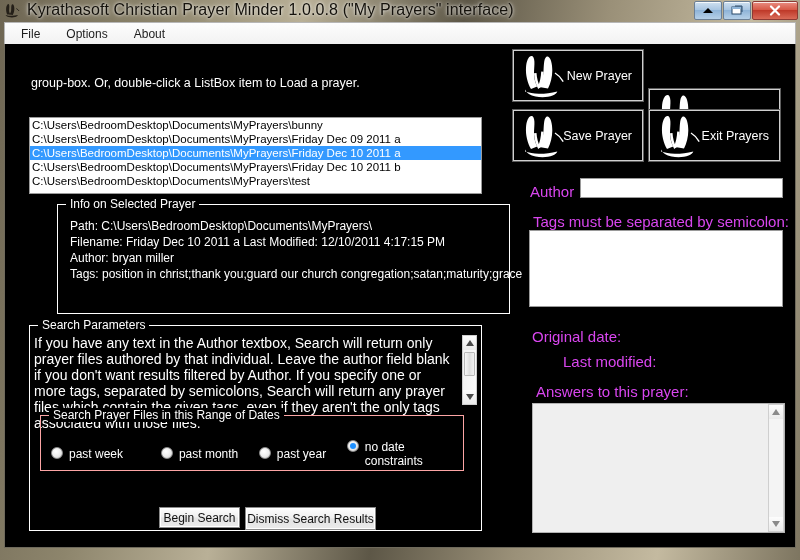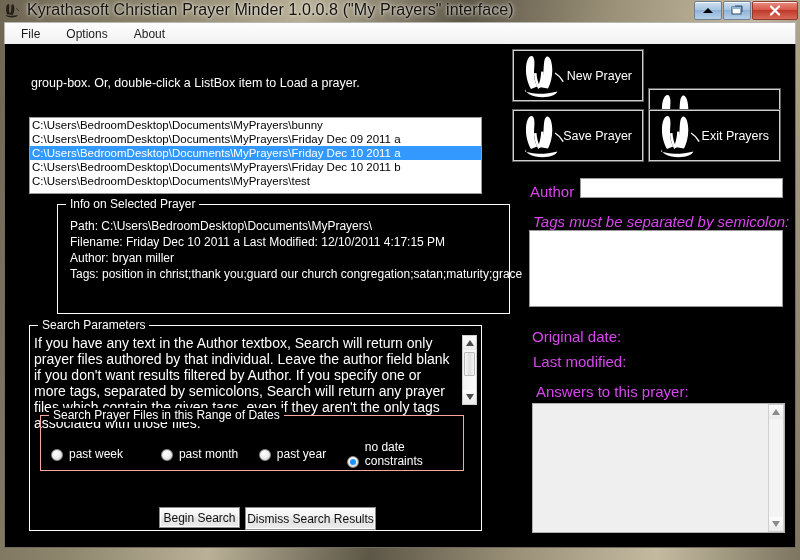--- a/index.html
+++ b/index.html
@@ -212,21 +212,21 @@
   }
   #radio-row {
     position: absolute;
     left: 10px; top: 24px;
     width: 415px;
     display: flex;
     align-items: center;
   }
   .radio-opt {
     display: flex;
-    align-items: flex-end;
+    align-items: flex-start;
     font-size: 12px;
     color: #ffffff;
     cursor: default;
   }
   .radio-dot {
     width: 12px; height: 12px;
     border-radius: 50%;
     background: radial-gradient(circle at 40% 35%, #ffffff 0%, #ebebeb 55%, #c3c3c3 100%);
     border: 1px solid #8d8d8d;
     box-sizing: border-box;
@@ -301,37 +301,37 @@
     width: 203px; height: 20px;
     background: #ffffff;
     border: 1px solid #9a9a9a;
     box-sizing: border-box;
     font-family: "Liberation Sans", sans-serif;
     font-size: 12px;
     color: #000;
     padding: 0 3px;
   }
 
-  #tags-label { left: 528px; top: 169px; font-style: italic; }
+  #tags-label { left: 528px; top: 169px; }
   #tags-input {
     position: absolute;
     left: 524px; top: 186px;
     width: 254px; height: 77px;
     background: #ffffff;
     border: 1px solid #9a9a9a;
     box-sizing: border-box;
     font-family: "Liberation Sans", sans-serif;
     font-size: 12px;
     color: #000;
     padding: 2px 3px;
     resize: none;
   }
 
   #origdate-label { left: 527px; top: 284px; }
-  #lastmod-label  { left: 528px; top: 309px; }
+  #lastmod-label  { left: 558px; top: 309px; }
   #answers-label  { left: 531px; top: 339px; }
 
   #answers-wrap {
     position: absolute;
     left: 527px; top: 359px;
     width: 253px; height: 130px;
     border: 1px solid #b2b2b2;
     box-sizing: border-box;
     background: #efefef;
   }

